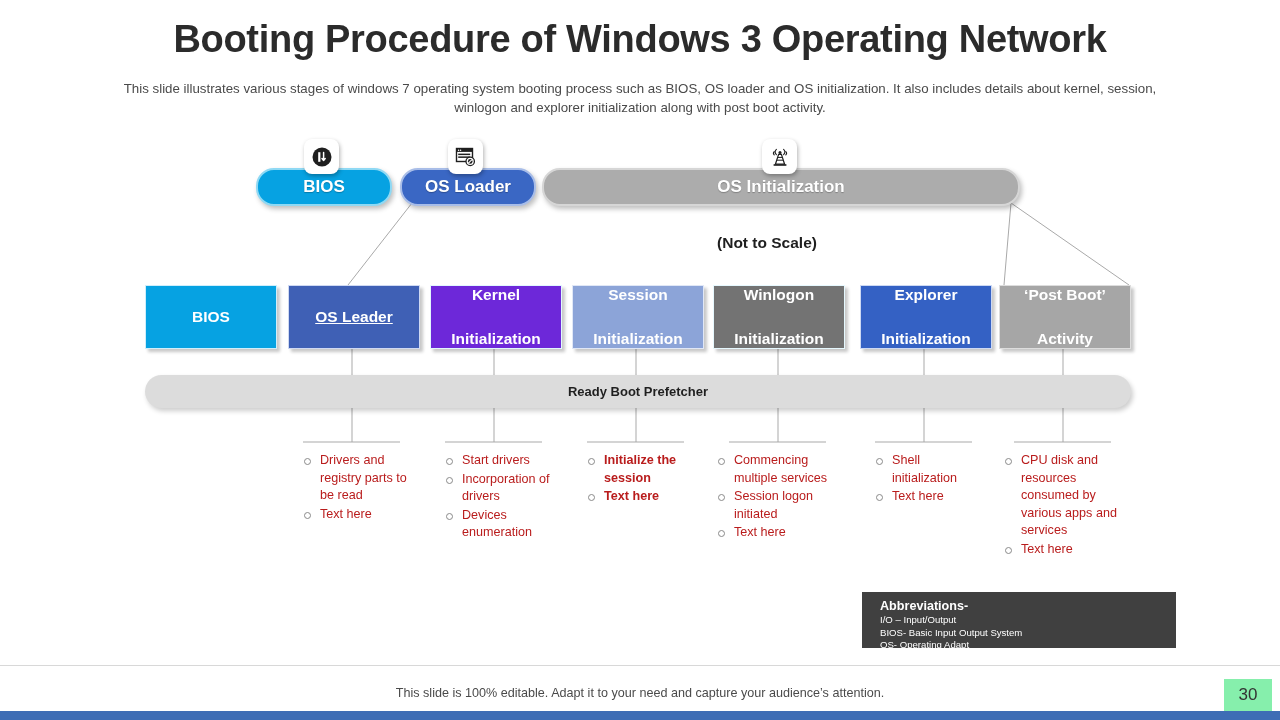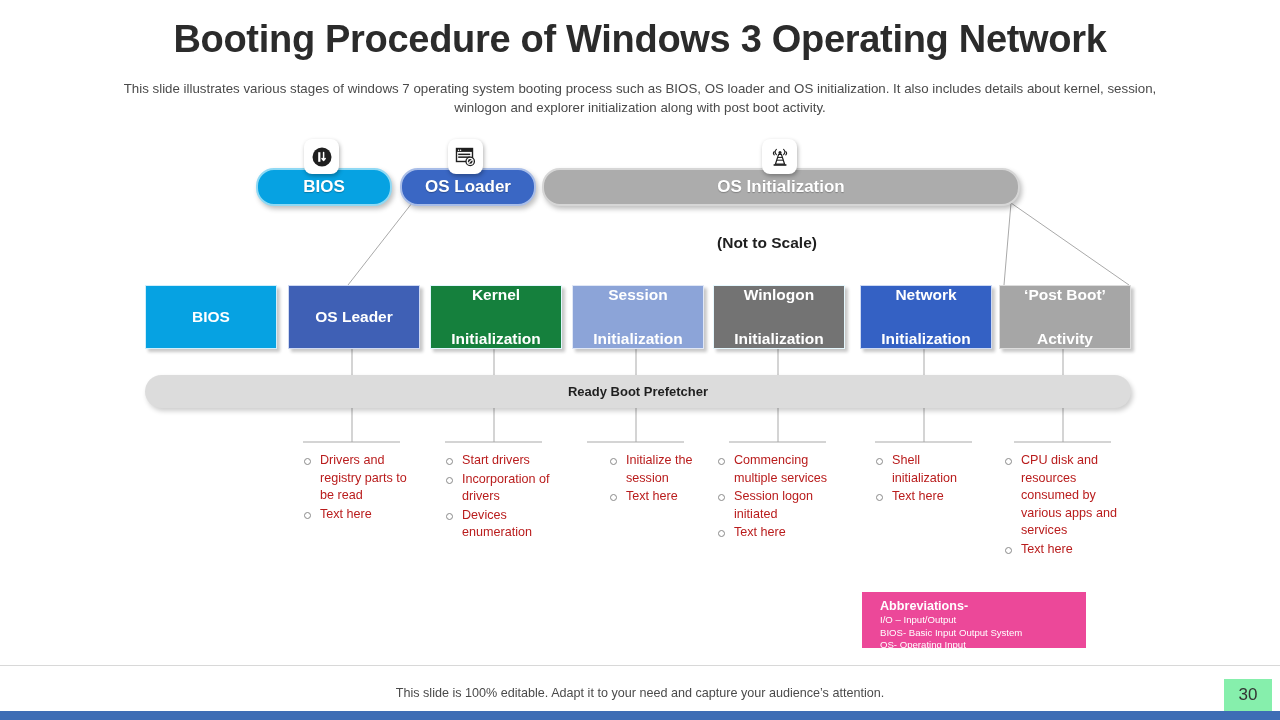--- a/index.html
+++ b/index.html
@@ -73,22 +73,22 @@
   .bcol{position:absolute;top:452px;font-size:12.6px;color:#b91c1c;line-height:17.6px;}
   .bcol ul{list-style:none;margin:0;padding:0;}
   .bcol li{position:relative;padding-left:17px;margin:0 0 1px 0;}
   .bcol li::before{
     content:"";position:absolute;left:1px;top:6px;width:5px;height:5px;
     border:1px solid #8a8a8a;border-radius:50%;
   }
 
   
   .abbrev{
-    position:absolute;left:862px;top:592px;width:224px;height:56px;
-    background:#ec4899;color:#ffffff;padding:6px 12px 0 18px;box-sizing:border-box;
+    position:absolute;left:862px;top:592px;width:314px;height:56px;
+    background:#404040;color:#ffffff;padding:6px 12px 0 18px;box-sizing:border-box;
   }
   .abbrev .ab-title{font-size:12.6px;font-weight:bold;line-height:16px;}
   .abbrev .ab-line{font-size:9.6px;line-height:12.6px;}
 
   
   .footline{
     position:absolute;left:0;top:665px;width:1280px;height:1px;background:#d8d8d8;
   }
   .footer-note{
     position:absolute;left:0;top:686px;width:1280px;text-align:center;
@@ -187,46 +187,46 @@
     </svg>
   </div>
 
   <div class="not-to-scale">(Not to Scale)</div>
 
   <div class="stagebox" style="left:145px;width:130px;background:#06A2E2;border:1.5px solid #cfeefb;">
     <span>
       <span>BIOS</span>
     </span>
   </div>
-  <div class="stagebox" style="left:288px;width:130px;background:#3F60B5;border:1.5px solid #cfd9f2;">
+  <div class="stagebox" style="left:288px;width:130px;background:#3F60B5;border:1.5px solid #cfd9f2;text-decoration:underline;">
     <span>
       <span>OS Leader</span>
     </span>
   </div>
-  <div class="stagebox" style="left:430px;width:130px;background:#15803d;border:1.5px solid #e2f7fe;">
+  <div class="stagebox" style="left:430px;width:130px;background:#6d28d9;border:1.5px solid #e2f7fe;">
     <span>
       <span>Kernel</span><br>
       <span>Initialization</span>
     </span>
   </div>
   <div class="stagebox" style="left:572px;width:130px;background:#8CA4D8;border:1.5px solid #e0e7f6;">
     <span>
       <span>Session</span><br>
       <span>Initialization</span>
     </span>
   </div>
   <div class="stagebox" style="left:713px;width:130px;background:#737373;border:1.5px solid #e6f8fe;">
     <span>
       <span>Winlogon</span><br>
       <span>Initialization</span>
     </span>
   </div>
   <div class="stagebox" style="left:860px;width:130px;background:#3461C4;border:1.5px solid #cdd9f3;">
     <span>
-      <span>Network</span><br>
+      <span>Explorer</span><br>
       <span>Initialization</span>
     </span>
   </div>
   <div class="stagebox" style="left:999px;width:130px;background:#A6A6A6;border:1.5px solid #dddddd;">
     <span>
       <span>‘Post Boot’</span><br>
       <span>Activity</span>
     </span>
   </div>
 
@@ -240,21 +240,21 @@
       <li>Text here</li>
     </ul>
   </div>
   <div class="bcol" style="left:445px;width:108px;">
     <ul>
       <li>Start drivers</li>
       <li>Incorporation of drivers</li>
       <li>Devices enumeration</li>
     </ul>
   </div>
-  <div class="bcol" style="left:609px;width:108px;">
+  <div class="bcol" style="left:587px;width:108px;font-weight:bold;">
     <ul>
       <li>Initialize the session</li>
       <li>Text here</li>
     </ul>
   </div>
   <div class="bcol" style="left:717px;width:112px;">
     <ul>
       <li>Commencing multiple services</li>
       <li>Session logon initiated</li>
       <li>Text here</li>
@@ -270,21 +270,21 @@
     <ul>
       <li>CPU disk and resources consumed by various apps and services</li>
       <li>Text here</li>
     </ul>
   </div>
 
   <div class="abbrev">
     <div class="ab-title">Abbreviations-</div>
     <div class="ab-line">I/O – Input/Output</div>
     <div class="ab-line">BIOS- Basic Input Output System</div>
-    <div class="ab-line">OS- Operating Input</div>
+    <div class="ab-line">OS- Operating Adapt</div>
   </div>
 
   <div class="footline"></div>
   <div class="footer-note">This slide is 100% editable. Adapt it to your need and capture your audience’s attention.</div>
   <div class="page-badge">30</div>
   <div class="bottom-bar"></div>
 
 </div>
 
 </body></html>

